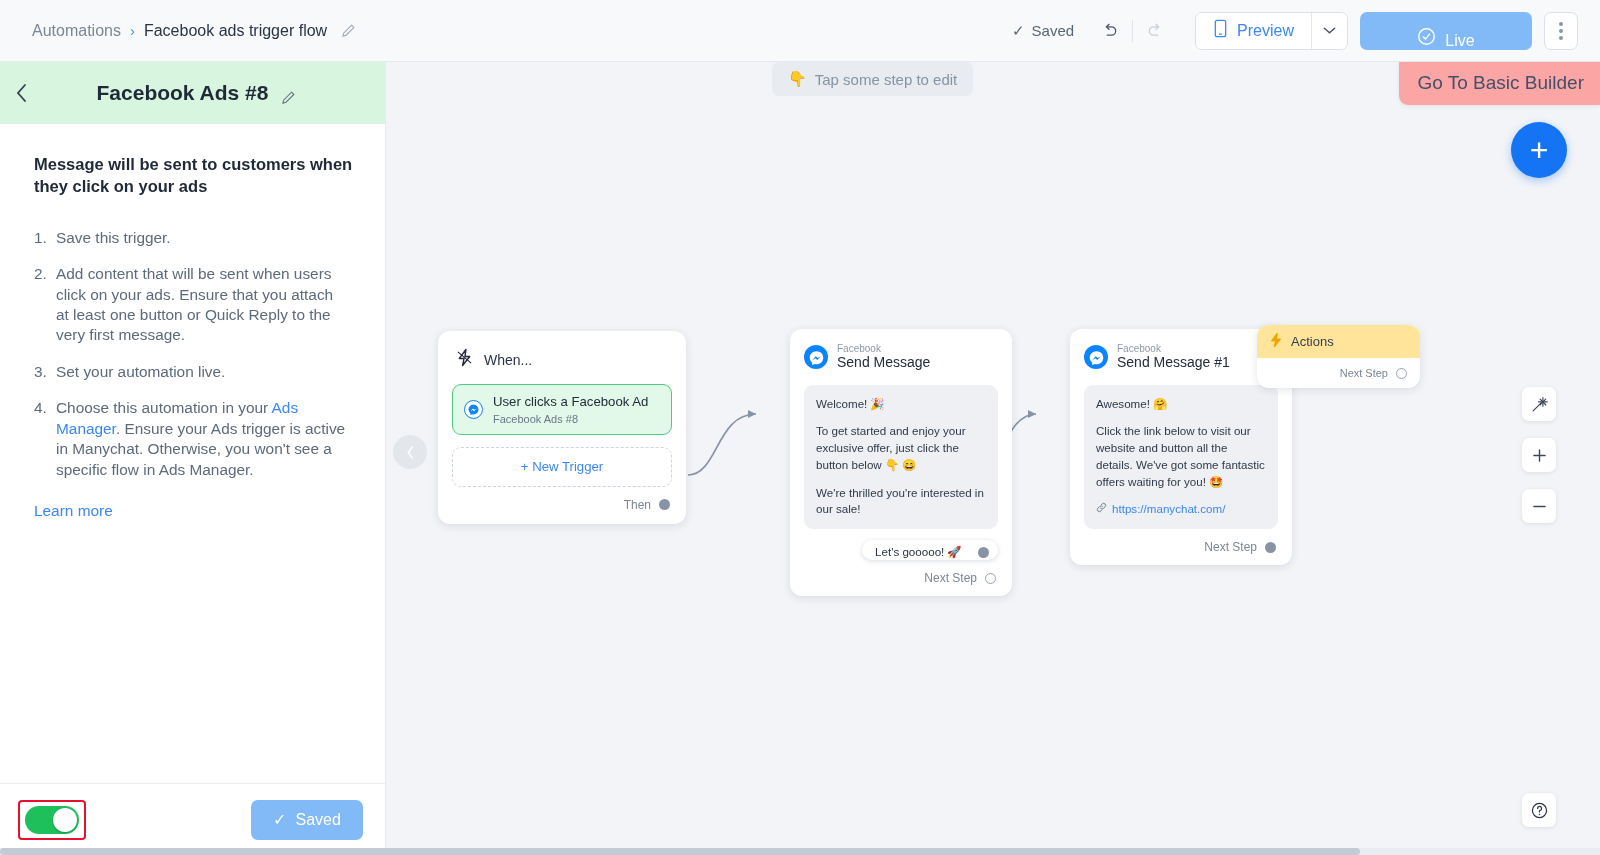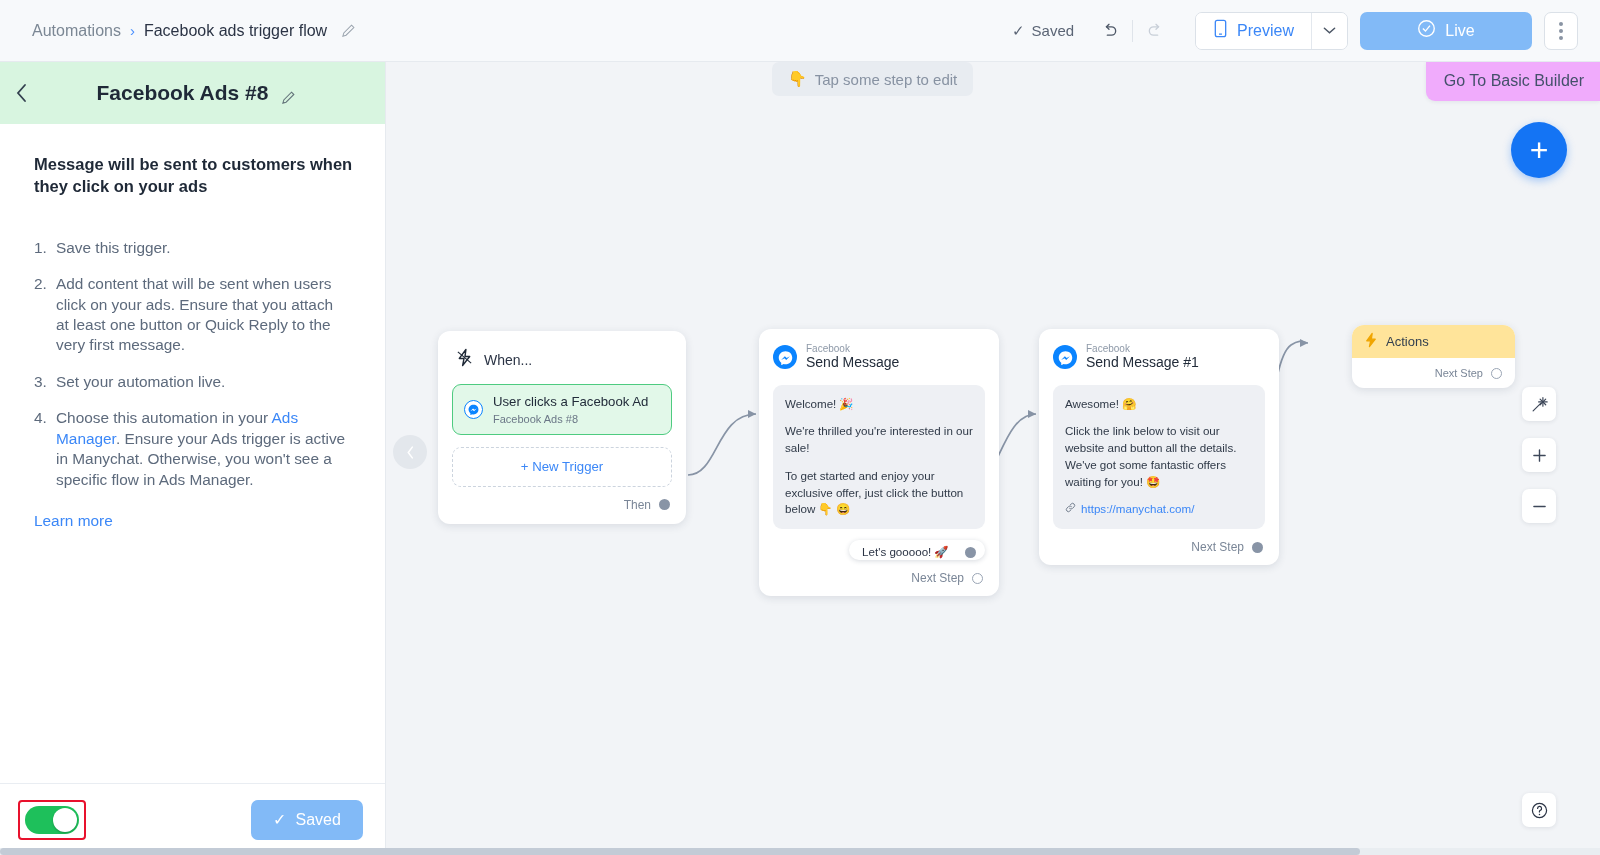--- a/index.html
+++ b/index.html
@@ -43,21 +43,21 @@
     display: flex; align-items: center; gap: 9px; padding: 0 17px;
     color: #3b87f7; font-size: 16px; cursor: pointer; background: #fff;
   }
   .btn-caret {
     width: 36px; display: flex; align-items: center; justify-content: center;
     border-left: 1px solid #e3e8ee; cursor: pointer; background: #fff;
   }
   .btn-live {
     margin-left: 12px; height: 38px; min-width: 172px; border-radius: 7px;
     background: #82baf7; color: #fff; font-size: 16px;
-    display: flex; align-items: center; justify-content: center; gap: 9px; cursor: pointer;
+    display: flex; align-items: flex-end; justify-content: center; gap: 9px; cursor: pointer;
   }
   .btn-kebab {
     margin-left: 12px; width: 34px; height: 38px; border: 1px solid #dbe1e8; border-radius: 7px;
     background: #fff; display: flex; align-items: center; justify-content: center;
     flex-direction: column; gap: 3px; cursor: pointer;
   }
   .kdot { width: 4px; height: 4px; border-radius: 50%; background: #8a94a3; }
 
   
   .sidebar {
@@ -74,21 +74,21 @@
     cursor: pointer; color: #33404f;
   }
   .side-title {
     flex: 1; text-align: center; font-size: 21px; font-weight: bold; color: #1f2937;
     display: flex; align-items: center; justify-content: center; gap: 8px;
     margin-right: 36px;
   }
   .side-body { padding: 30px 30px 0 34px; flex: 1 1 auto; overflow: hidden; }
   .side-h2 {
     font-size: 16.5px; font-weight: bold; color: #1f2937; line-height: 1.32;
-    width: 320px; margin-bottom: 40px;
+    width: 320px; margin-bottom: 30px;
   }
   ol.steps { list-style: none; counter-reset: st; }
   ol.steps li {
     counter-increment: st; position: relative; padding-left: 22px;
     color: #5d6a7c; font-size: 15.4px; line-height: 1.33; margin-bottom: 16px;
     width: 312px;
   }
   ol.steps li::before {
     content: counter(st) "."; position: absolute; left: 0; top: 0; color: #5d6a7c;
   }
@@ -123,21 +123,21 @@
     position: absolute; top: 62px; left: 386px; width: 1214px; height: 793px;
     background: #f2f4f7; overflow: hidden;
   }
   .tip-edit {
     position: absolute; left: 386px; top: 0px; padding: 8px 16px; border-radius: 7px;
     background: #e8ecf1; color: #8792a2; font-size: 15px;
     display: flex; align-items: center; gap: 8px;
   }
   .tip-basic {
     position: absolute; right: 0px; top: 0px; padding: 10px 16px 11px 18px;
-    border-radius: 0 0 0 9px; background: #f0abfc; color: #44506a; font-size: 16px;
+    border-radius: 0 0 0 9px; background: #fca5a5; color: #44506a; font-size: 19px;
     box-shadow: 0 1px 4px rgba(30,40,60,.08); cursor: pointer;
   }
   .fab-add {
     position: absolute; right: 33px; top: 60px; width: 56px; height: 56px; border-radius: 50%;
     background: #1474f4; color: #fff; display: flex; align-items: center; justify-content: center;
     font-size: 32px; font-weight: 300; cursor: pointer; box-shadow: 0 3px 9px rgba(20,116,244,.35);
   }
   .sq-btn {
     position: absolute; right: 44px; width: 34px; height: 34px; border-radius: 7px; background: #fff;
     display: flex; align-items: center; justify-content: center; cursor: pointer;
@@ -170,42 +170,42 @@
   .new-trigger {
     margin-top: 12px; border: 1.4px dashed #ccd4de; border-radius: 9px; height: 40px;
     display: flex; align-items: center; justify-content: center; color: #3b87f7;
     font-size: 13.2px; cursor: pointer;
   }
   .port-row { display: flex; align-items: center; justify-content: flex-end; gap: 8px;
               font-size: 12px; color: #7a8697; padding: 11px 2px 2px 0; }
   .port-dot { width: 11px; height: 11px; border-radius: 50%; background: #8894a6; }
   .port-dot.hollow { background: #fff; border: 1.6px solid #9aa5b5; }
 
-  .n-msg { width: 240px; padding: 14px 14px 9px; }
+  .n-msg { width: 222px; padding: 14px 14px 9px; margin-left: 31px; }
   .n-msg1 { left: 373px; top: 267px; }
   .n-msg2 { left: 653px; top: 267px; }
   .fb-ico { width: 24px; height: 24px; border-radius: 50%; background: #0a84ff;
             display: flex; align-items: center; justify-content: center; flex: 0 0 auto; }
   .nt-small { font-size: 10px; color: #8e99a8; line-height: 1.1; }
   .nt-big { font-size: 14px; color: #222c3a; line-height: 1.25; }
   .bubble {
     margin-top: 13px; background: #eef0f4; border-radius: 9px; padding: 11px 12px;
     font-size: 11.6px; color: #303a48; line-height: 1.45;
   }
   .bubble p + p { margin-top: 11px; }
   .bub-link { color: #3b87f7; display: flex; align-items: center; gap: 5px; margin-top: 11px; }
   .qr-btn {
     margin-top: 11px; margin-left: auto; width: fit-content; background: #fff;
     border-radius: 15px; box-shadow: 0 1px 5px rgba(35,50,75,.18);
     padding: 5px 9px 1px 13px; font-size: 11.6px; color: #2b3445;
     display: flex; align-items: center; gap: 16px;
   }
   .qr-dot { width: 11px; height: 11px; border-radius: 50%; background: #8894a6; }
 
-  .n-act { left: 966px; top: 263px; width: 163px; padding: 0; overflow: visible; }
+  .n-act { left: 871px; top: 263px; width: 163px; padding: 0; overflow: visible; }
   .act-head {
     background: #ffe49a; border-radius: 12px 12px 0 0; padding: 7px 12px;
     display: flex; align-items: center; gap: 8px; font-size: 13px; color: #33404f;
   }
   .act-body { padding: 12px 13px 0 13px; }
   .act-l1 { font-size: 11.6px; color: #6b7787; }
   .act-l2 { font-size: 11.6px; color: #222c3a; margin-top: 2px; }
   .act-div { height: 1px; background: #e9edf2; margin: 13px 0 0; }
   .act-port { display: flex; align-items: center; justify-content: flex-end; gap: 8px;
               font-size: 11px; color: #7a8697; padding: 9px 13px 9px 0; }
@@ -376,22 +376,22 @@
               <path d="M6 .9C2.9.9.6 3.2.6 6.1c0 1.6.8 3.1 2 4.1v2l1.9-1c.5.1 1 .2 1.5.2 3.1 0 5.4-2.3 5.4-5.3S9.1.9 6 .9zm.6 7.1L5.2 6.5 2.5 8l3-3.1 1.4 1.5L9.5 5 6.6 8z"></path>
             </svg>
         </span>
         <div>
           <div class="nt-small">Facebook</div>
           <div class="nt-big">Send Message</div>
         </div>
       </div>
       <div class="bubble">
         <p>Welcome! 🎉</p>
+        <p>To get started and enjoy your exclusive offer, just click the button below 👇 😄</p>
         <p>We're thrilled you're interested in our sale!</p>
-        <p>To get started and enjoy your exclusive offer, just click the button below 👇 😄</p>
       </div>
       <div class="qr-btn">
         <span>Let's gooooo! 🚀</span>
         <span class="qr-dot"></span>
       </div>
       <div class="port-row">
         <span>Next Step</span>
         <span class="port-dot hollow"></span>
       </div>
     </div>

